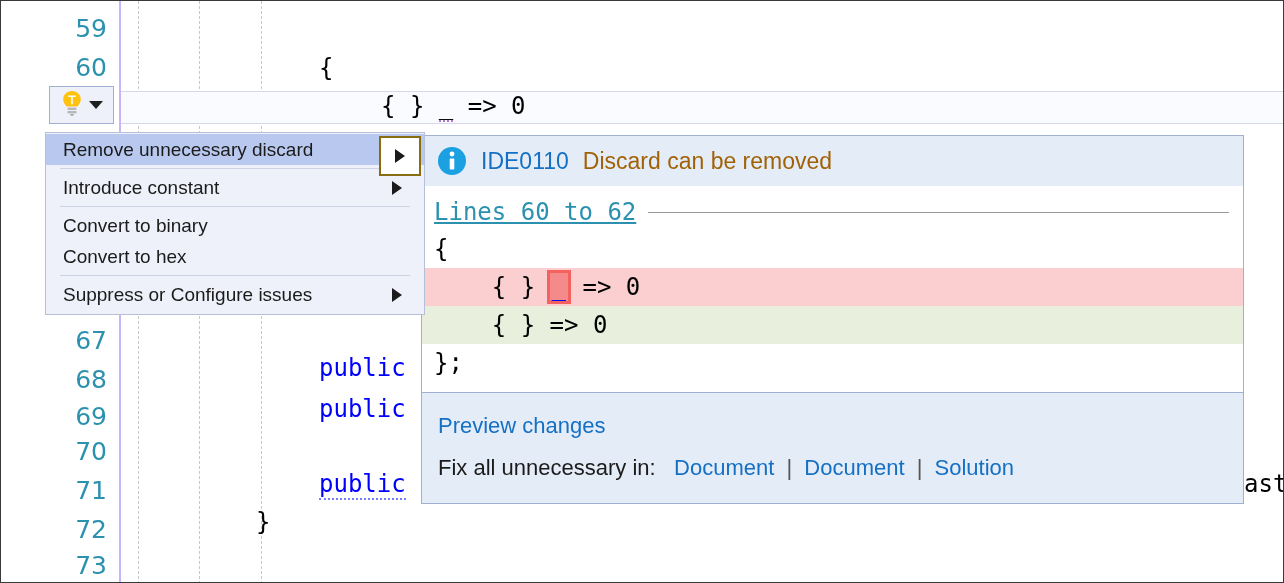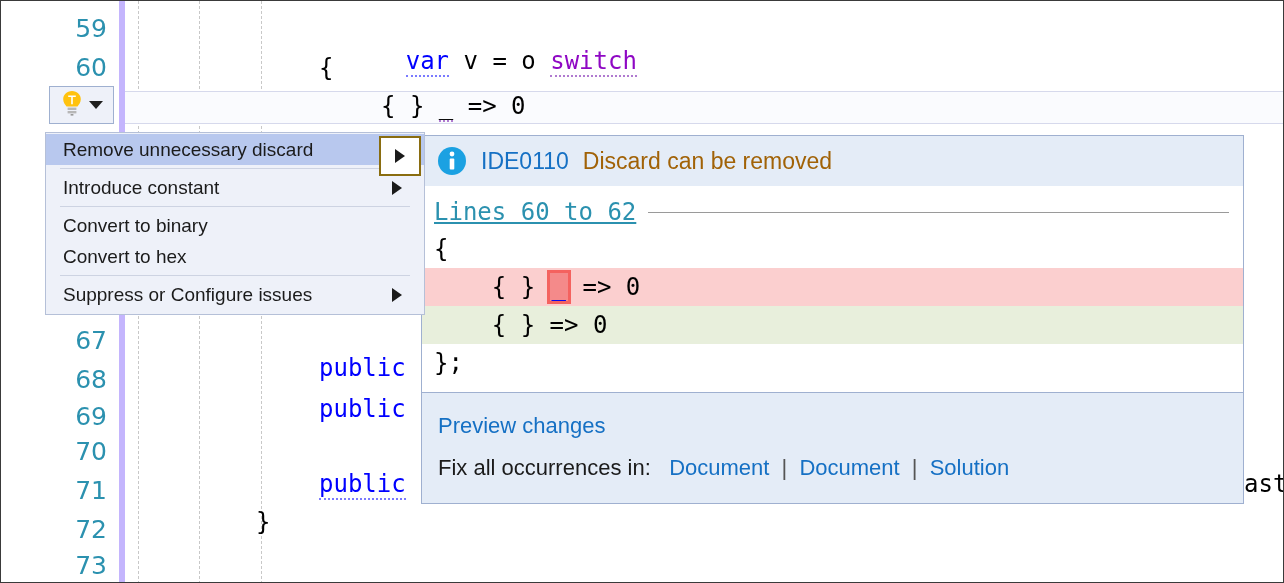--- a/index.html
+++ b/index.html
@@ -23,21 +23,21 @@
     position: absolute;
     inset: 0;
     background: #ffffff;
   }
   #gutter {
     position: absolute;
     left: 0; top: 0;
     width: 118px;
     height: 100%;
     background: #ffffff;
-    border-right: 6px solid #c4b5fd;
+    border-right: 2px solid #c4b5fd;
   }
   .lineno {
     position: absolute;
     right: 12px;
     width: 70px;
     text-align: right;
     color: #2b91af;
     font-family: "DejaVu Sans", sans-serif;
     font-size: 25px;
     line-height: 31px;
@@ -256,23 +256,20 @@
 <div id="screen">
 
   <div id="editor">
 
     <div class="indent-guide" style="left:137px;"></div>
     <div class="indent-guide" style="left:198px;"></div>
     <div class="indent-guide" style="left:260px;"></div>
 
     <div id="current-line-box"></div>
 
-    <div class="code-line" style="left:318px; top:14px;">
-      <span class="kw-blue squiggle-blue">var</span><span class="tok-dark"> v = o </span><span class="kw-purple squiggle-purple">switch</span>
-    </div>
     <div class="code-line" style="left:318px; top:52px;"><span class="tok-dark">{</span></div>
     <div class="code-line" style="left:380px; top:90px;"><span class="tok-dark">{ } </span><span class="tok-dark squiggle-purple">_</span><span class="tok-dark"> =&gt; 0</span></div>
     <div class="code-line" style="left:380px; top:128px;"><span class="tok-dark">{ }</span></div>
 
     <div class="code-line" style="left:318px; top:352px;"><span class="kw-blue">public</span></div>
     <div class="code-line" style="left:318px; top:393px;"><span class="kw-blue">public</span></div>
     <div class="code-line" style="left:318px; top:468px;"><span class="kw-blue squiggle-blue">public</span></div>
     <div class="code-line" style="left:255px; top:506px;"><span class="tok-dark">}</span></div>
 
     <div class="code-line" style="left:1243px; top:468px;">astl</div>
@@ -371,21 +368,21 @@
       <div class="diff-line added"><span>    { } =&gt; 0</span></div>
 
       <div class="diff-line">};</div>
     </div>
 
     <div id="popup-footer">
       <div class="footer-row">
         <span class="link">Preview changes</span>
       </div>
       <div class="footer-row">
-        <span>Fix all occurrences in:</span>
+        <span>Fix all unnecessary in:</span>
         <span>&nbsp;</span>
         <span class="link">Document</span>
         <span class="sep-bar">|</span>
         <span class="link">Document</span>
         <span class="sep-bar">|</span>
         <span class="link">Solution</span>
       </div>
     </div>
   </div>
 

